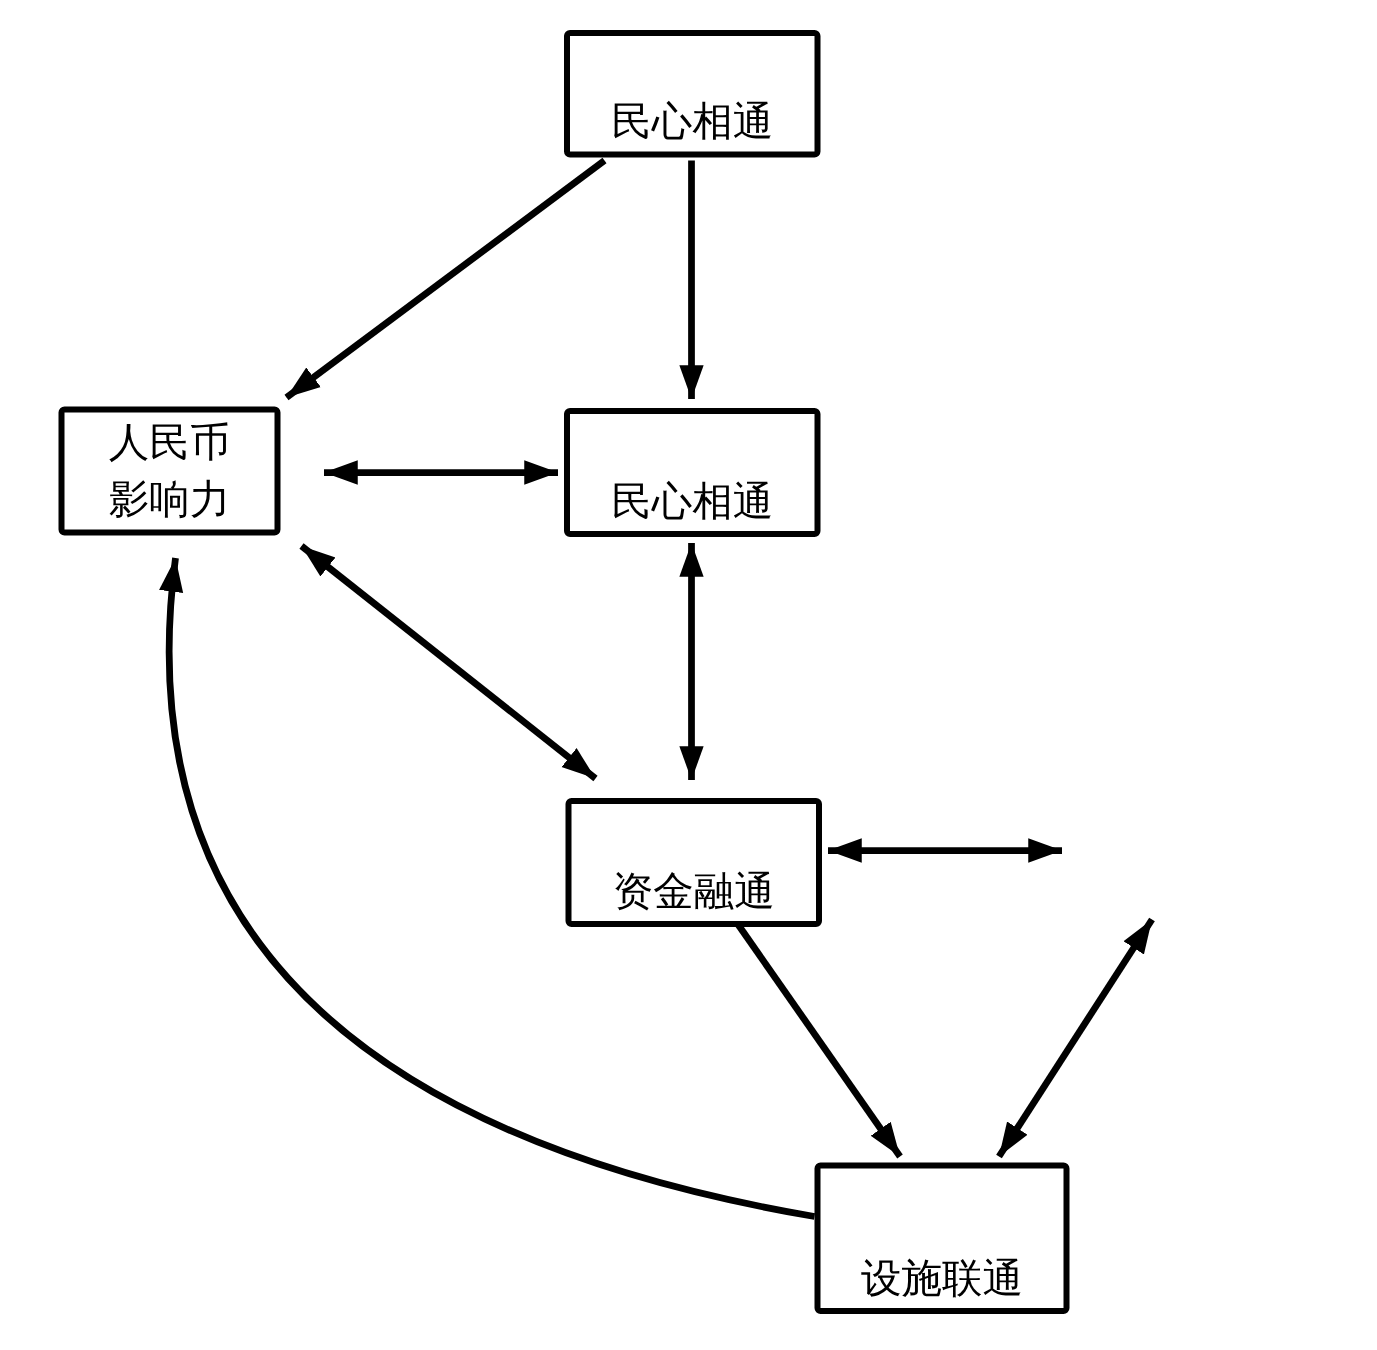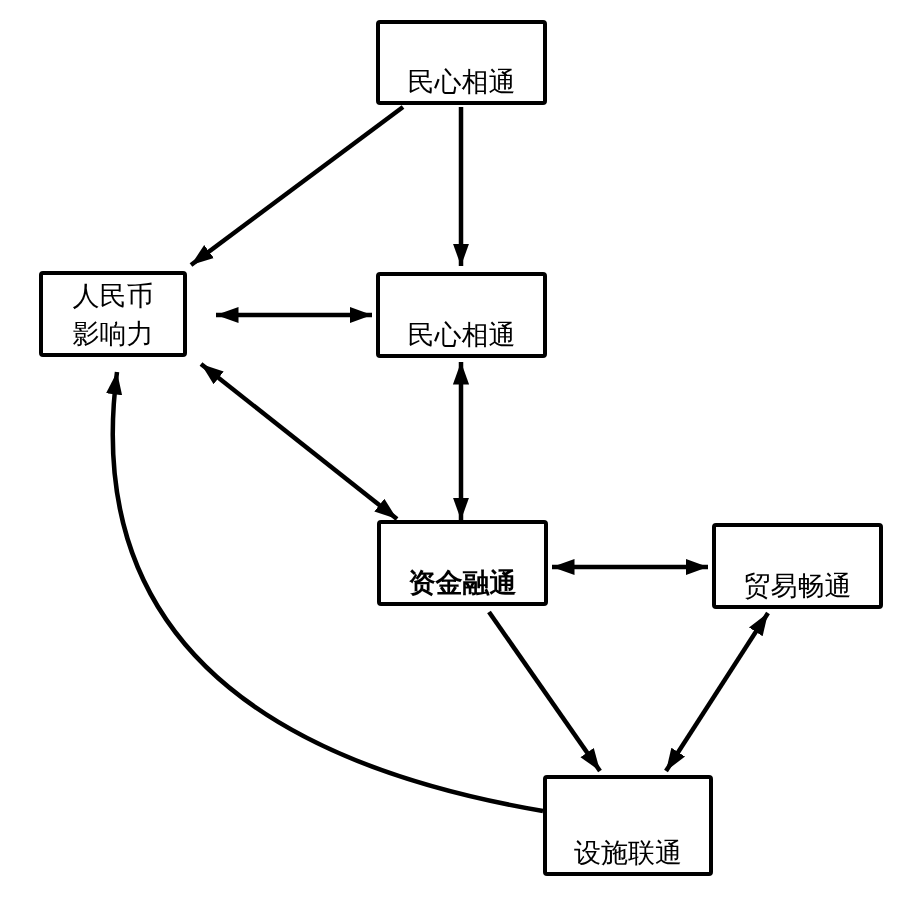--- a/index.html
+++ b/index.html
@@ -85,23 +85,20 @@
       <div class="node" style="left: 376px; top: 20px; width: 171px; height: 85px; background: rgb(255, 255, 255); border-color: rgb(0, 0, 0); color: rgb(0, 0, 0);">
         <span class="node-label">民心相通</span>
       </div>
       <div class="node" style="left: 39px; top: 271px; width: 148px; height: 86px; background: rgb(255, 255, 255); border-color: rgb(0, 0, 0); color: rgb(0, 0, 0);">
         <span class="node-label">人民币
 影响力</span>
       </div>
       <div class="node" style="left: 376px; top: 272px; width: 171px; height: 86px; background: rgb(255, 255, 255); border-color: rgb(0, 0, 0); color: rgb(0, 0, 0);">
         <span class="node-label">民心相通</span>
       </div>
-      <div class="node" style="left: 377px; top: 520px; width: 171px; height: 86px; background: rgb(255, 255, 255); border-color: rgb(0, 0, 0); color: rgb(0, 0, 0); font-weight: bold;">
+      <div class="node" style="left: 377px; top: 532px; width: 171px; height: 86px; background: rgb(255, 255, 255); border-color: rgb(0, 0, 0); color: rgb(0, 0, 0);">
         <span class="node-label">资金融通</span>
-      </div>
-      <div class="node" style="left: 712px; top: 523px; width: 171px; height: 86px; background: rgb(255, 255, 255); border-color: rgb(0, 0, 0); color: rgb(0, 0, 0);">
-        <span class="node-label">贸易畅通</span>
       </div>
       <div class="node" style="left: 543px; top: 775px; width: 170px; height: 101px; background: rgb(255, 255, 255); border-color: rgb(0, 0, 0); color: rgb(0, 0, 0);">
         <span class="node-label">设施联通</span>
       </div>
     </div>
 </div>
 
 </body></html>

